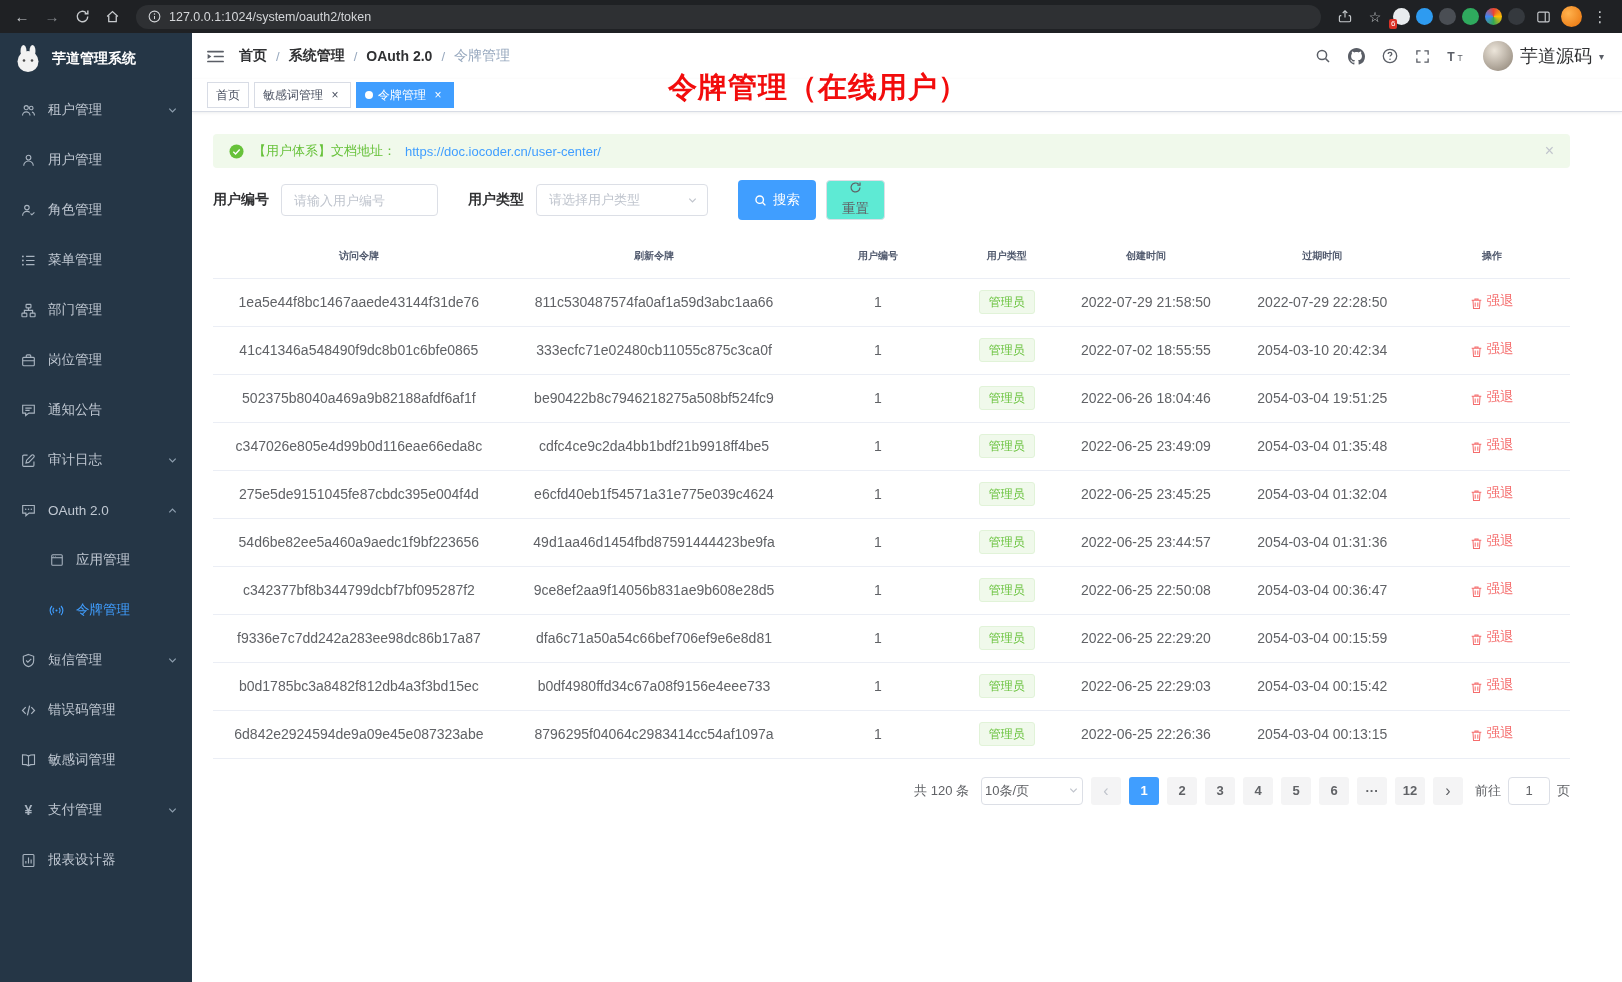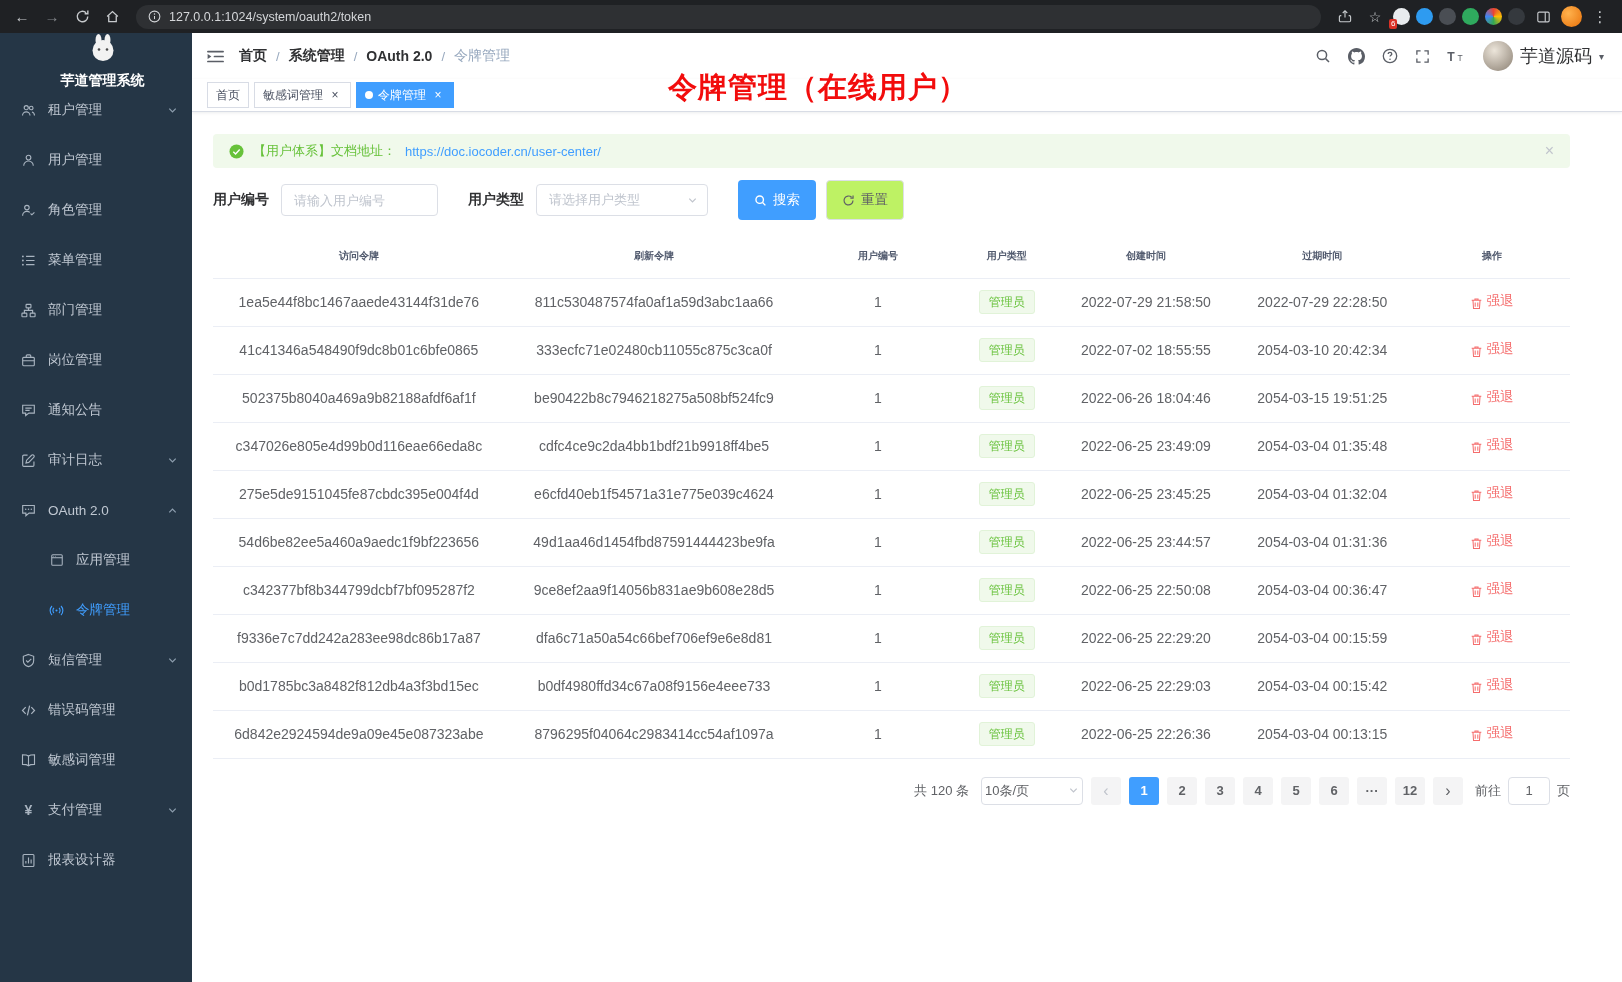--- a/index.html
+++ b/index.html
@@ -23,21 +23,21 @@
   .star { font-size:14px; }
   .ext { width:17px; height:17px; border-radius:50%; flex:0 0 auto; position:relative; cursor:pointer; }
   .ext.rainbow { background:conic-gradient(#ea4335,#fbbc04,#34a853,#4285f4,#ea4335); }
   .ext-badge { position:absolute; bottom:-4px; left:-4px; background:#d93025; color:#fff;
                font-size:8px; line-height:10px; padding:0 2px; border-radius:2px; }
   .profile-avatar { width:21px; height:21px; border-radius:50%; flex:0 0 auto; cursor:pointer;
                     background:radial-gradient(circle at 35% 35%, #ffb24d, #e8710a); }
 
   
   .sidebar { position:absolute; top:33px; left:0; bottom:0; width:192px; background:#253646; z-index:30; }
-  .logo { height:52px; display:flex; align-items:center; gap:9px; padding-left:13px; cursor:pointer;flex-direction:column; }
+  .logo { height:52px; display:flex; align-items:center; gap:9px; padding-left:13px; cursor:pointer; }
   .logo-title { color:#fff; font-size:14px; font-weight:bold; }
   .menu-item { height:50px; display:flex; align-items:center; padding:0 14px 0 20px;
                color:#c0c8d2; font-size:13.5px; cursor:pointer;text-align:center; }
   .menu-item .mi { width:17px; height:17px; margin-right:11px; display:flex; align-items:center;
                    justify-content:center; color:#a9b4c0; flex:0 0 auto; }
   .menu-item.sub { padding-left:48px; }
   .menu-item.active, .menu-item.active .mi { color:#409eff; }
   .chev { margin-left:auto; color:#8d9eae; display:flex; }
   .chev.up svg { transform:rotate(180deg); }
   .yen-glyph { font-weight:bold; font-size:14px; line-height:1; }
@@ -81,21 +81,21 @@
   .finput::placeholder { color:#bfc4cd; }
   .spacer30 { width:30px; flex:0 0 auto; }
   .fselect { width:172px; height:32px; border:1px solid #dcdfe6; border-radius:4px; background:#fff;
              display:flex; align-items:center; justify-content:space-between; padding:0 9px 0 12px;
              font-size:13px; color:#bfc4cd; cursor:pointer; }
   .sel-caret { color:#c0c4cc; display:flex; }
   .btn { height:40px; border-radius:4px; display:inline-flex; align-items:center; gap:6px;
          font-size:13.5px; padding:0 15px; cursor:pointer; border:1px solid transparent;
          font-family:inherit; }
   .btn-primary { background:#409eff; color:#fff; margin-right:10px; }
-  .btn-default { background:#bef264; border-color:#dcdfe6; color:#606266; }
+  .btn-default { background:#5eead4; border-color:#dcdfe6; color:#606266;flex-direction:column; }
 
   .table { width:100%; border-collapse:collapse; margin-top:14px; table-layout:fixed; }
   .table th { height:44px; font-size:10px; color:#515a6e; font-weight:bold; text-align:center;
               border-bottom:1px solid #ebeef5; }
   .table td { height:48px; font-size:14px; color:#606266; text-align:center;
               border-bottom:1px solid #ebeef5; overflow:hidden; white-space:nowrap; }
   .tag-success { display:inline-block; height:24px; line-height:22px; padding:0 9px;
                  background:#f0f9eb; border:1px solid #e1f3d8; color:#67c23a; font-size:12px;
                  border-radius:3px; }
   .link-danger { color:#f56c6c; font-size:13.5px; display:inline-flex; align-items:flex-end;
@@ -536,21 +536,21 @@
                 </svg>
                 <span>强退</span>
               </span></td>
           </tr>
           <tr>
             <td>502375b8040a469a9b82188afdf6af1f</td>
             <td>be90422b8c7946218275a508bf524fc9</td>
             <td>1</td>
             <td><span class="tag-success">管理员</span></td>
             <td>2022-06-26 18:04:46</td>
-            <td>2054-03-15 19:51:25</td>
+            <td>2054-03-04 19:51:25</td>
             <td><span class="link-danger">
                 <svg width="13" height="13" viewBox="0 0 14 14" fill="none" stroke="currentColor" stroke-width="1.1">
                   <path d="M1.8 3.6h10.4M5.3 3.6V2.2h3.4v1.4M3.2 3.6l.6 8.8h6.4l.6-8.8M5.6 6v4.4M8.4 6v4.4"></path>
                 </svg>
                 <span>强退</span>
               </span></td>
           </tr>
           <tr>
             <td>c347026e805e4d99b0d116eae66eda8c</td>
             <td>cdfc4ce9c2da4bb1bdf21b9918ff4be5</td>

